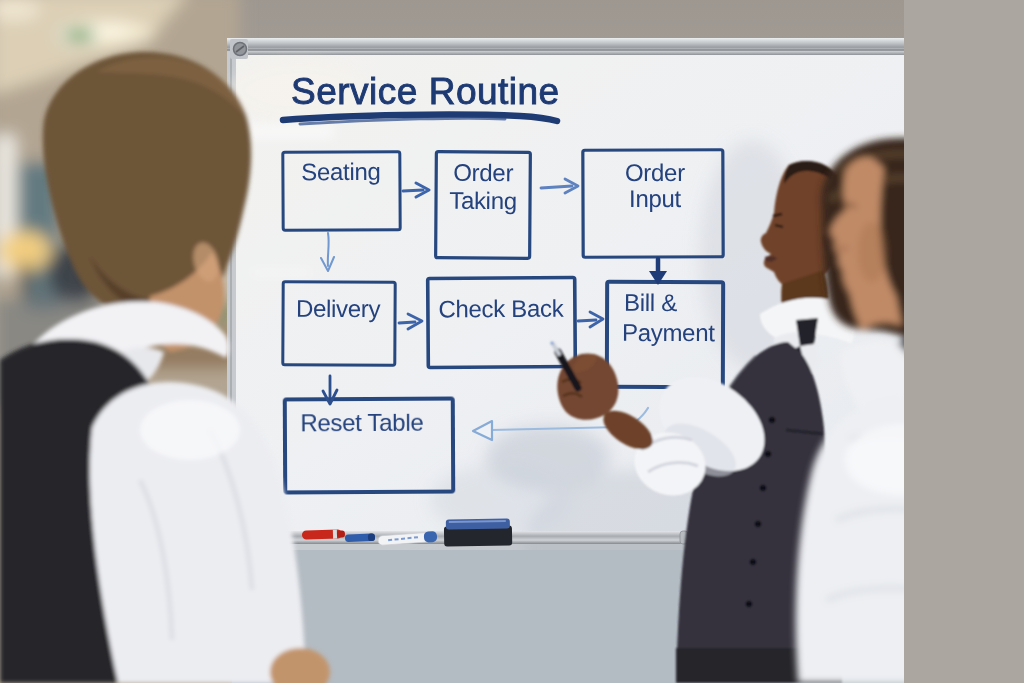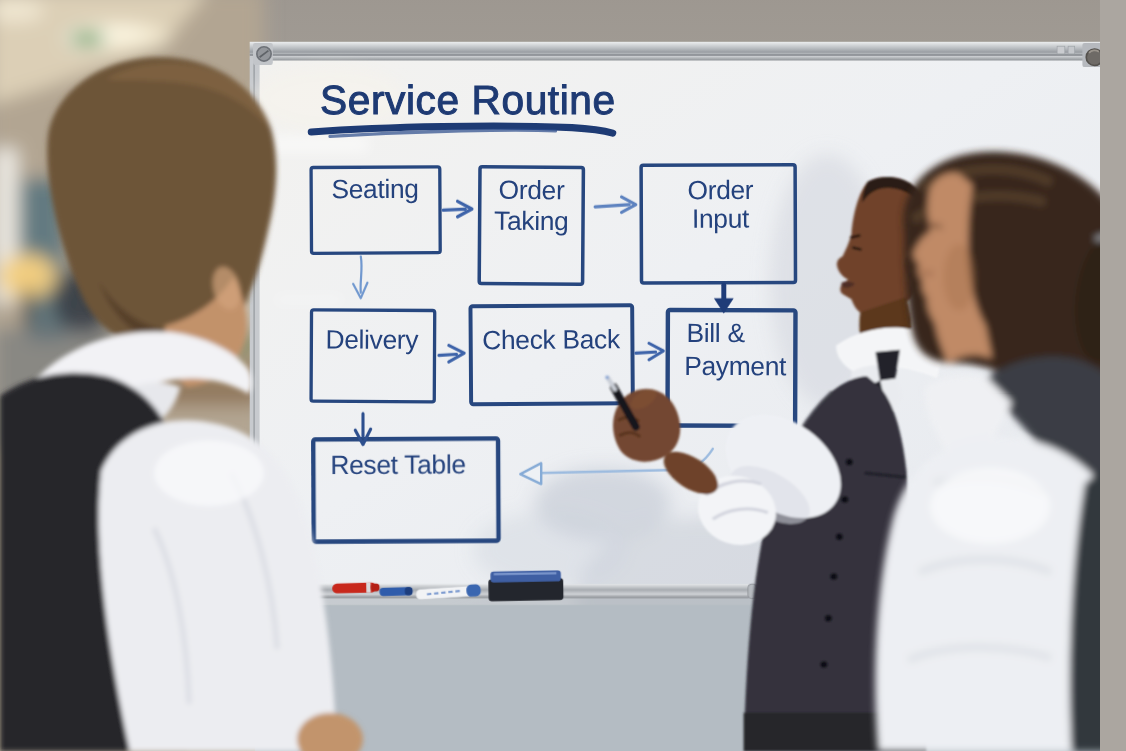--- a/index.html
+++ b/index.html
@@ -1,16 +1,16 @@
 <!DOCTYPE html>
 <html><head>
 <meta charset="utf-8">
 <style>
   html,body{margin:0;padding:0;background:#aba6a0;}
-  .stage{position:relative;width:1000px;height:683px;overflow:hidden;}
+  .stage{position:relative;width:904px;height:683px;overflow:hidden;}
   svg{display:block;}
   text{font-family:"Liberation Sans","DejaVu Sans",sans-serif;}
   .ink{fill:#24427d;}
   .node-label{font-size:24px;letter-spacing:-0.3px;}
   .title-label{font-size:37px;letter-spacing:0.5px;}
 </style>
 </head>
 <body>
 
 <div class="stage">

